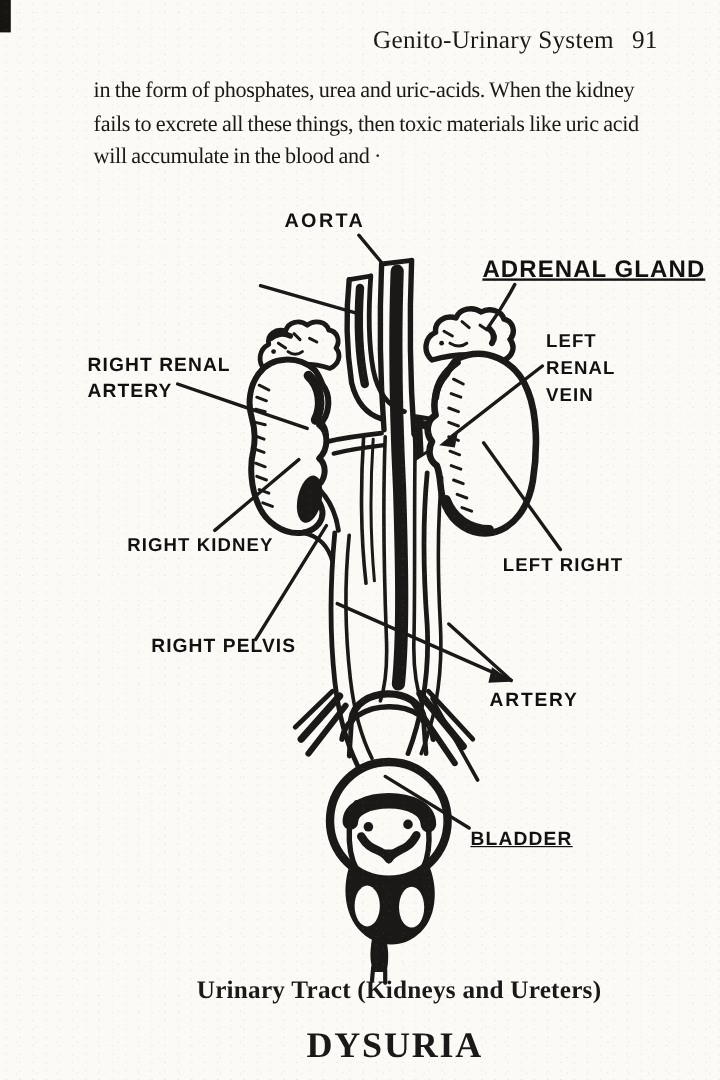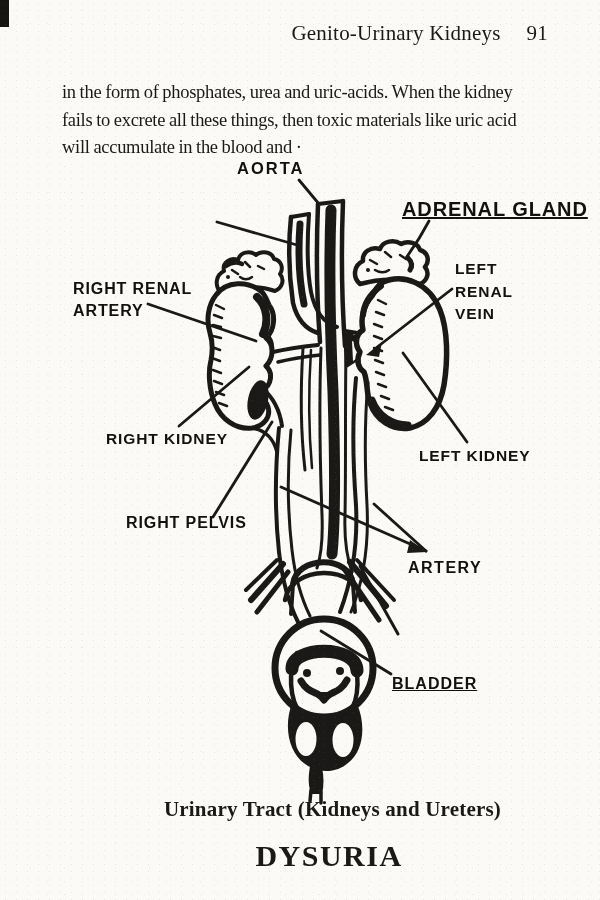--- a/index.html
+++ b/index.html
@@ -16,26 +16,26 @@
                      radial-gradient(#9a958a 0.5px, transparent 0.65px);
     background-size:11px 7px, 17px 13px;
     background-position:0 0, 5px 4px;
     opacity:.16;
   }
   .corner-mark{position:absolute;left:0;top:0;width:9px;height:27px;background:#171512;}
   .header{
     position:absolute;top:21px;right:52px;
     font-size:21px;letter-spacing:.2px;white-space:nowrap;
   }
-  .header .pgnum{margin-left:26px;}
-  .para{position:absolute;left:62px;top:63px;line-height:27.5px;margin-top:16px;}
+  .header .pgnum{margin-left:15px;}
+  .para{position:absolute;left:78px;top:63px;line-height:27.5px;}
   .para .pline{
     font-size:18.5px;letter-spacing:-0.3px;word-spacing:-0.5px;white-space:nowrap;
   }
-  .fig{position:absolute;left:0;top:0;width:600px;height:688px;}
+  .fig{position:absolute;left:0;top:16px;width:600px;height:688px;}
   svg.art{position:absolute;left:0;top:0;}
   .lbl{
     position:absolute;
     font-family:"Liberation Sans", sans-serif;
     font-weight:bold;color:#131110;
     font-size:15.5px;letter-spacing:.9px;
     white-space:pre-line;line-height:22px;
   }
   .lbl.center{text-align:center;}
   .lbl-aorta{left:237px;top:157px;font-size:16.5px;letter-spacing:2px;}
@@ -58,21 +58,21 @@
   }
 </style>
 </head>
 <body>
 
 <div class="page">
 
   <div class="corner-mark"></div>
 
   <div class="header">
-    <span>Genito-Urinary Kidneys</span><span class="pgnum">91</span>
+    <span>Genito-Urinary System</span><span class="pgnum">91</span>
   </div>
 
   <div class="para">
     <div class="pline">in the form of phosphates, urea and uric-acids. When the kidney</div>
     <div class="pline">fails to excrete all these things, then toxic materials like uric acid</div>
     <div class="pline">will accumulate in the blood and ·</div>
   </div>
 
   <div class="fig">
 
@@ -203,21 +203,21 @@
 
     <div class="lbl lbl-aorta">AORTA</div>
     <div class="lbl lbl-adrenal">ADRENAL GLAND</div>
     <div class="lbl lbl-rra">RIGHT RENAL
 ARTERY</div>
     <div class="lbl lbl-rkid">RIGHT KIDNEY</div>
     <div class="lbl lbl-lrv">LEFT
 RENAL
 VEIN</div>
     <div class="lbl lbl-rpelvis">RIGHT PELVIS</div>
-    <div class="lbl lbl-lkid">LEFT KIDNEY</div>
+    <div class="lbl lbl-lkid">LEFT RIGHT</div>
     <div class="lbl lbl-ureters">ARTERY</div>
     <div class="lbl lbl-bladder">BLADDER</div>
 
     <div class="caption">Urinary Tract (Kidneys and Ureters)</div>
     <div class="fig-title">DYSURIA</div>
   </div>
 
   <div class="scan-noise"></div>
 </div>
 

